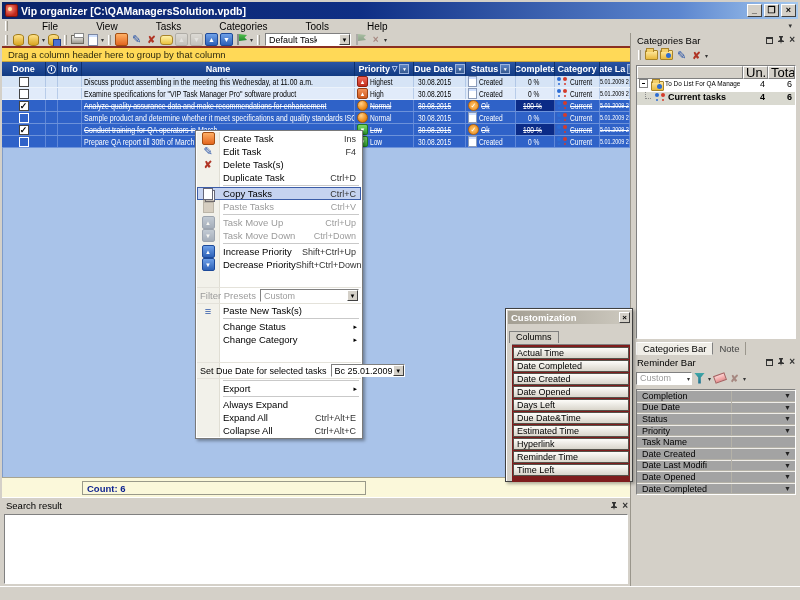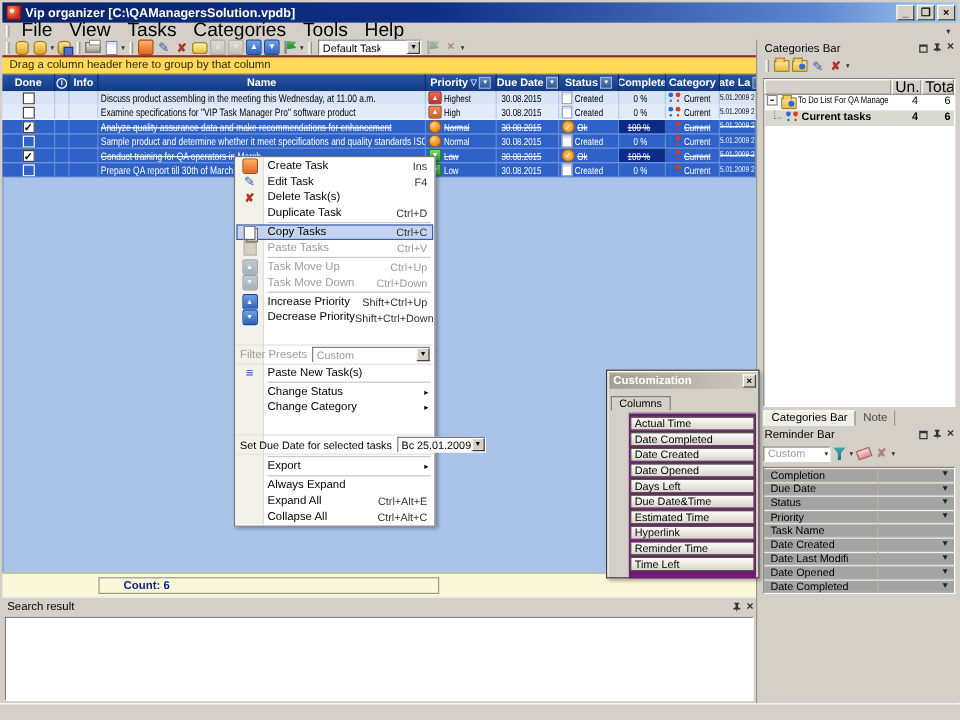--- a/index.html
+++ b/index.html
@@ -13,21 +13,21 @@
   #appicon{width:13px;height:13px;margin:0 3px 0 1px;border-radius:2px;
     background:radial-gradient(circle at 35% 35%,#ff8d7e,#c0271b 70%);border:1px solid #7e150d;position:relative;}
   #appicon::after{content:"";position:absolute;left:2px;top:2px;width:4px;height:4px;border-radius:50%;background:#ffe9a8;}
   #wintitle{font-size:10.5px;font-weight:bold;white-space:nowrap;}
   .winbtns{margin-left:auto;display:flex;gap:2px;}
   .winbtn{width:15px;height:13px;background:#d4d0c8;border:1px solid;border-color:#fff #404040 #404040 #fff;
     font-size:9px;line-height:10px;text-align:center;color:#000;font-weight:bold;}
   
   #menubar{left:2px;top:19px;width:796px;height:14px;display:flex;align-items:center;background:#d4d0c8;}
   .grip{width:3px;height:10px;margin:0 3px;border-left:1px solid #fff;border-right:1px solid #9a968c;}
-  .menu-item{font-size:16px;padding:0 7px;color:#000;}
+  .menu-item{font-size:10px;padding:0 7px;color:#000;margin-left:24px;}
   .bar-overflow{margin-left:auto;margin-right:6px;font-size:7px;color:#333;}
   
   #toolbar{left:2px;top:33px;width:632px;height:13px;display:flex;align-items:center;background:#d4d0c8;}
   .tbi{width:13px;height:13px;margin:0 1px;position:relative;display:flex;align-items:center;justify-content:center;font-size:8px;}
   .db{width:11px;height:12px;background:linear-gradient(#ffe28a,#d9a520);border:1px solid #a07a18;border-radius:5px/3px;}
   .db.save::after{content:"";position:absolute;right:-1px;bottom:-1px;width:6px;height:6px;background:#4a6fd0;border:1px solid #243f8a;}
   .ddmini{font-size:6px;color:#333;margin:0 1px;}
   .prn{width:13px;height:9px;background:linear-gradient(#f4f2ee,#9e9a90);border:1px solid #6e6a60;position:relative;}
   .prn::before{content:"";position:absolute;left:2px;top:-3px;width:8px;height:3px;background:#fff;border:1px solid #888;}
   .page{width:10px;height:12px;background:#fff;border:1px solid #7d87a0;box-shadow:inset 0 2px 0 #cfe0ff;}
@@ -93,21 +93,21 @@
   .s-ok::after{content:"✓";}
   .comp.full{background:#0b2b87;color:#fff;}
   .cico{width:11px;height:11px;min-width:11px;margin:0 2px;position:relative;}
   .cico::before,.cico::after{content:"";position:absolute;top:1px;width:4px;height:4px;border-radius:50%;}
   .cico::before{left:0;background:#2b6cd4;box-shadow:0 5px 0 -1px #2b6cd4;}
   .cico::after{right:1px;background:#d43b2b;box-shadow:0 5px 0 -1px #d43b2b;}
   #bluearea{left:2px;top:148px;width:630px;height:329px;background:#a9c3e9;border-left:1px solid #7f9cc9;}
   
   #countband{left:2px;top:477px;width:630px;height:20px;background:#fbf8da;border-top:1px solid #a8a490;}
   #countbox{position:absolute;left:80px;top:3px;width:284px;height:14px;border:1px solid #9a9a8a;
-    display:flex;align-items:center;padding-left:20px;font-size:9.5px;font-weight:bold;color:#0a1f8f;}
+    display:flex;align-items:center;padding-left:4px;font-size:9.5px;font-weight:bold;color:#0a1f8f;}
   #searchhead{left:2px;top:497px;width:630px;height:16px;background:#d4d0c8;border-top:1px solid #fff;
     display:flex;align-items:center;font-size:9.5px;color:#000;padding:0 4px;}
   #searchbody{left:4px;top:514px;width:624px;height:70px;background:#fff;border:1px solid;border-color:#808080 #fff #fff #808080;}
   #bottomstrip{left:0;top:586px;width:800px;height:14px;background:#d4d0c8;border-top:1px solid #fff;}
   .ph-icons{margin-left:auto;display:flex;align-items:center;gap:4px;}
   .ph-restore{width:7px;height:7px;border:1px solid #333;border-top-width:2px;}
   .ph-close{font-size:10px;line-height:8px;color:#333;font-weight:bold;}
   
   #splitter{left:630px;top:33px;width:4px;height:553px;background:#d4d0c8;border-left:1px solid #9a968c;}
   #sidebar{left:634px;top:33px;width:164px;height:553px;background:#d4d0c8;}
@@ -179,21 +179,21 @@
   .mico.mi-pastenew::after{content:"≡";color:#2b55a8;font-size:11px;font-weight:bold;}
   
   #custdlg{left:505px;top:308px;width:128px;height:174px;background:#d4d0c8;border:1px solid #404040;
     box-shadow:inset 1px 1px 0 #fff, 2px 2px 3px rgba(0,0,0,.3);z-index:40;}
   #custtitle{height:13px;margin:2px;background:linear-gradient(90deg,#a49f93,#cdc9bf);display:flex;align-items:center;
     color:#fff;font-weight:bold;font-size:9.5px;padding-left:3px;}
   #custclose{margin-left:auto;width:11px;height:11px;background:#d4d0c8;border:1px solid;border-color:#fff #404040 #404040 #fff;
     color:#000;font-size:8px;font-weight:bold;display:flex;align-items:center;justify-content:center;}
   #custtab{margin-left:3px;display:inline-flex;height:12px;padding:0 6px;background:#d4d0c8;
     border:1px solid #808080;border-bottom:none;font-size:9px;align-items:center;}
-  #custlist{margin:0 2px 2px 18px;border-top:1px solid #808080;padding-top:1px;height:138px;background:#701a75;}
+  #custlist{margin:0 2px 2px 6px;border-top:1px solid #808080;padding-top:1px;height:138px;background:#7f1d1d;}
   .chipitem{height:12px;margin:1px 1px;background:linear-gradient(#fdfcf9,#d9d5cb);border:1px solid #55524a;
     display:flex;align-items:center;padding-left:3px;font-size:9px;white-space:nowrap;overflow:hidden;}
   .cond{display:inline-block;transform:scaleX(.8);transform-origin:0 50%;white-space:nowrap;}
 </style>
 </head>
 <body>
 
 <div class="abs" id="titlebar">
   <span id="appicon"></span>
   <span id="wintitle">Vip organizer [C:\QAManagersSolution.vpdb]</span>

